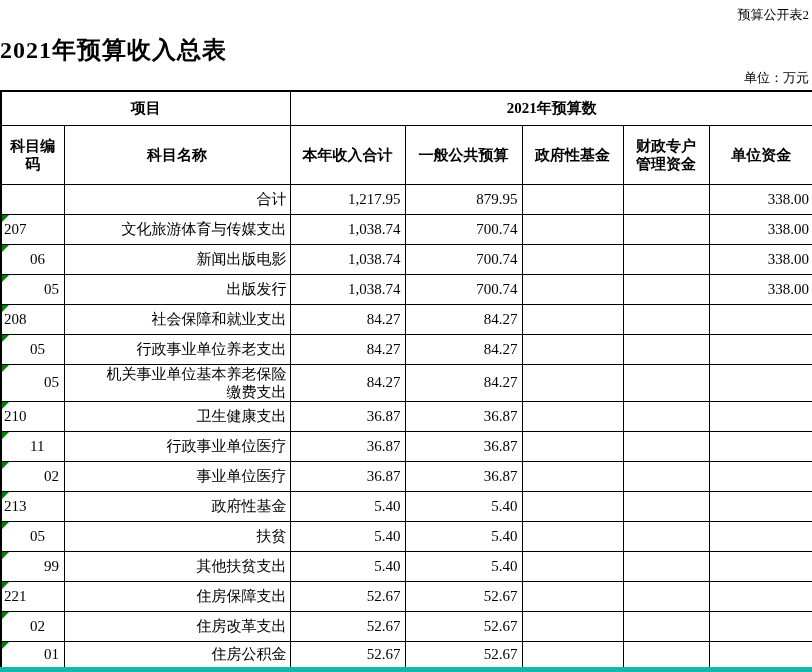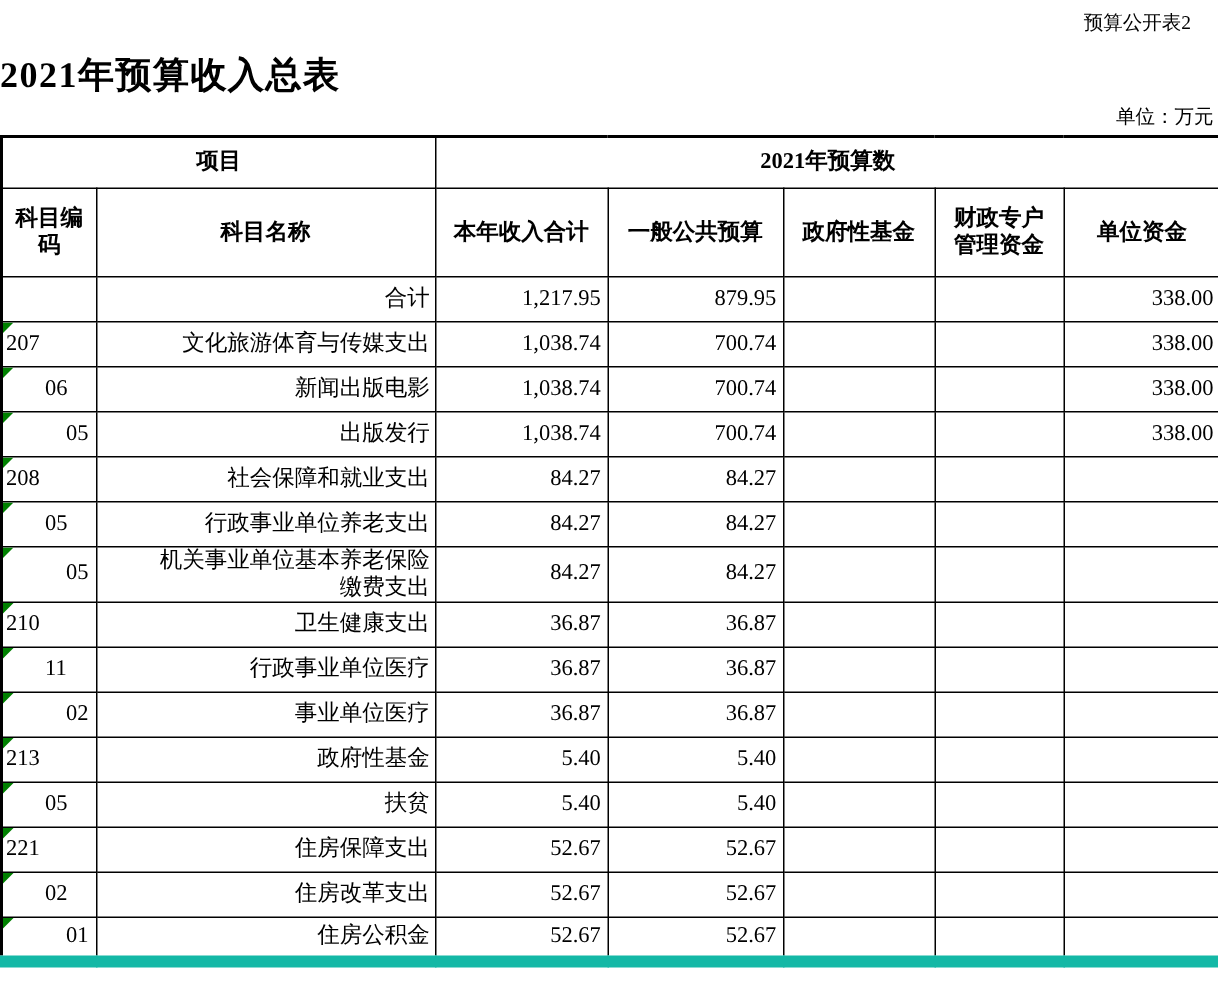--- a/index.html
+++ b/index.html
@@ -1,21 +1,21 @@
 <!DOCTYPE html>
 <html><head>
 <meta charset="utf-8">
 <style>
   html,body{margin:0;padding:0;}
   body{
     width:812px;height:672px;background:#ffffff;position:relative;overflow:hidden;
     font-family:"Liberation Serif","DejaVu Serif",serif;color:#000;
   }
   .doc-label{
-    position:absolute;top:6px;right:18px;font-size:13px;white-space:nowrap;
+    position:absolute;top:6px;right:3px;font-size:13px;white-space:nowrap;
   }
   .title{
     position:absolute;top:34px;left:0;width:100%;text-align:left;
     font-size:24px;font-weight:bold;letter-spacing:1px;white-space:nowrap;
   }
   .unit-note{
     position:absolute;top:69px;right:3px;font-size:13px;white-space:nowrap;
   }
   table.budget{
     position:absolute;top:90px;left:0;width:812px;
@@ -180,20 +180,29 @@
       <tr>
         <td class="code l2"><span class="flag" style="border-top-color: rgb(0, 128, 0);"></span>05</td>
         <td class="name l2">扶贫</td>
         <td class="val">5.40</td>
         <td class="val">5.40</td>
         <td class="val"></td>
         <td class="val"></td>
         <td class="val"></td>
       </tr>
       <tr>
+        <td class="code l3"><span class="flag" style="border-top-color: rgb(0, 128, 0);"></span>99</td>
+        <td class="name l3">其他扶贫支出</td>
+        <td class="val">5.40</td>
+        <td class="val">5.40</td>
+        <td class="val"></td>
+        <td class="val"></td>
+        <td class="val"></td>
+      </tr>
+      <tr>
         <td class="code l1"><span class="flag" style="border-top-color: rgb(0, 128, 0);"></span>221</td>
         <td class="name l1">住房保障支出</td>
         <td class="val">52.67</td>
         <td class="val">52.67</td>
         <td class="val"></td>
         <td class="val"></td>
         <td class="val"></td>
       </tr>
       <tr>
         <td class="code l2"><span class="flag" style="border-top-color: rgb(0, 128, 0);"></span>02</td>

